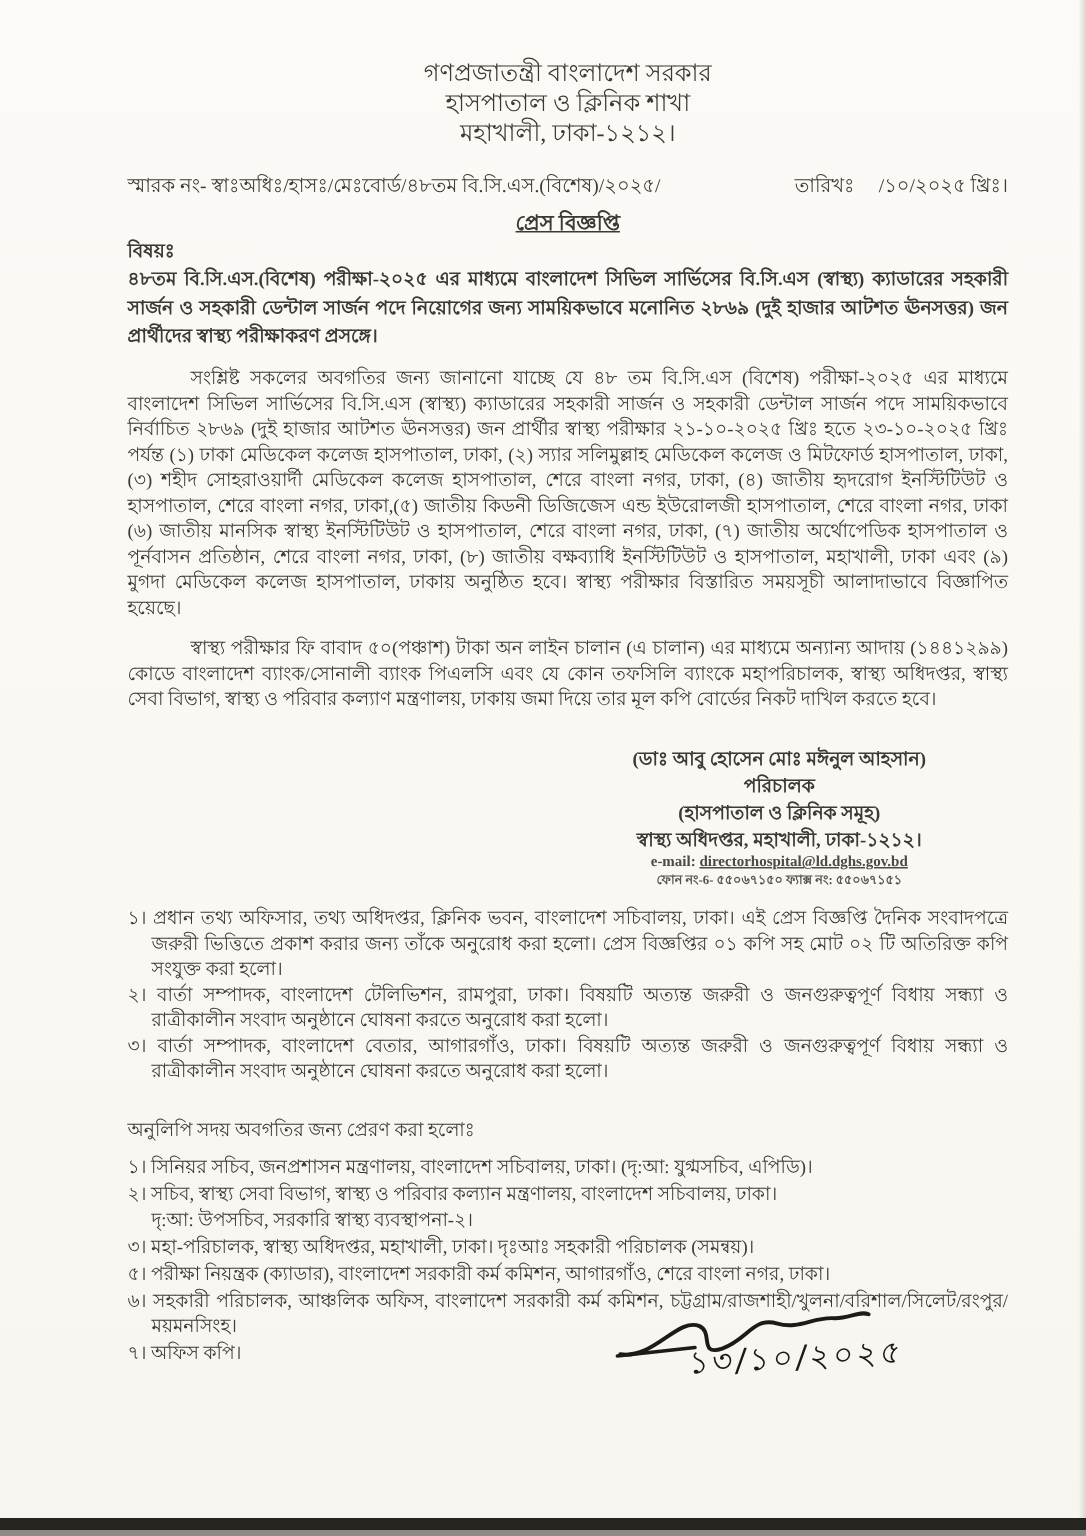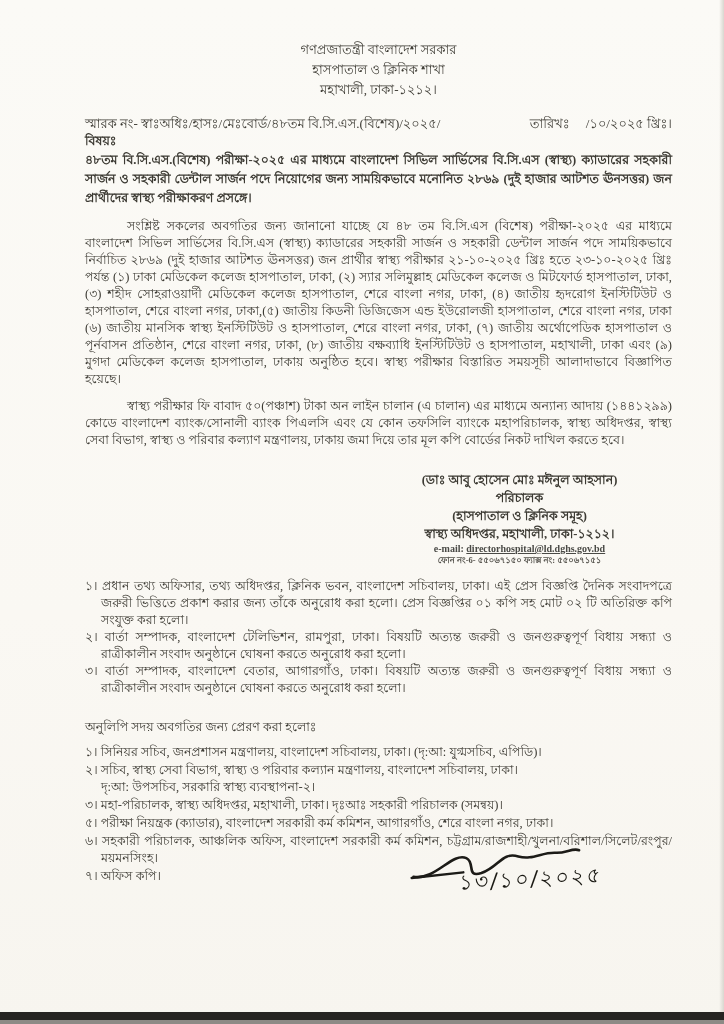--- a/index.html
+++ b/index.html
@@ -13,21 +13,21 @@
     overflow:hidden;
     box-sizing:border-box;
     padding:40px 52px 0 85px;
     font-size:12.5px;
     line-height:17px;
   }
   .edge-right{position:absolute;top:0;right:0;width:5px;height:100%;background:linear-gradient(90deg,rgba(0,0,0,0),#d9d6cf);}
   .edge-bottom{position:absolute;left:0;bottom:4px;width:100%;height:8px;background:#262522;}
   .edge-bottom-outer{position:absolute;left:0;bottom:0;width:100%;height:4px;background:#8d8b86;}
 
-  .header{ text-align:center; line-height:20px; font-size:13px; }
+  .header{ text-align:center; line-height:20px; font-size:16px; }
   .memo-row{ display:flex; justify-content:space-between; margin-top:15px; font-size:13px; }
   .memo-row .num{ max-width:72%; }
   .doc-title{ text-align:center; font-weight:bold; font-size:14px; margin-top:9px; }
   .doc-title span{ text-decoration:underline; }
 
   .subject{ display:flex; margin-top:0; font-weight:bold; line-height:19px;flex-direction:column; }
   .subject .lbl{ flex:0 0 auto; margin-right:4px; }
   .subject .txt{ text-align:justify; }
 
   .para{ margin-top:10px; text-align:justify; text-indent:42px; }
@@ -60,20 +60,23 @@
     <div>গণপ্রজাতন্ত্রী বাংলাদেশ সরকার</div>
     <div>হাসপাতাল ও ক্লিনিক শাখা</div>
     <div>মহাখালী, ঢাকা-১২১২।</div>
   </div>
 
   <div class="memo-row">
     <span class="num">স্মারক নং- স্বাঃঅধিঃ/হাসঃ/মেঃবোর্ড/৪৮তম বি.সি.এস.(বিশেষ)/২০২৫/</span>
     <span>তারিখঃ&nbsp;&nbsp;&nbsp;&nbsp;&nbsp;/১০/২০২৫ খ্রিঃ।</span>
   </div>
 
+  <div class="doc-title">
+    <span>প্রেস বিজ্ঞপ্তি</span>
+  </div>
 
   <div class="subject">
     <span class="lbl">বিষয়ঃ</span>
     <span class="txt">৪৮তম বি.সি.এস.(বিশেষ) পরীক্ষা-২০২৫ এর মাধ্যমে বাংলাদেশ সিভিল সার্ভিসের বি.সি.এস (স্বাস্থ্য) ক্যাডারের সহকারী সার্জন ও সহকারী ডেন্টাল সার্জন পদে নিয়োগের জন্য সাময়িকভাবে মনোনিত ২৮৬৯ (দুই হাজার আটশত ঊনসত্তর) জন প্রার্থীদের স্বাস্থ্য পরীক্ষাকরণ প্রসঙ্গে।</span>
   </div>
 
   <div class="para">সংশ্লিষ্ট সকলের অবগতির জন্য জানানো যাচ্ছে যে ৪৮ তম বি.সি.এস (বিশেষ) পরীক্ষা-২০২৫ এর মাধ্যমে বাংলাদেশ সিভিল সার্ভিসের বি.সি.এস (স্বাস্থ্য) ক্যাডারের সহকারী সার্জন ও সহকারী ডেন্টাল সার্জন পদে সাময়িকভাবে নির্বাচিত ২৮৬৯ (দুই হাজার আটশত ঊনসত্তর) জন প্রার্থীর স্বাস্থ্য পরীক্ষার ২১-১০-২০২৫ খ্রিঃ হতে ২৩-১০-২০২৫ খ্রিঃ পর্যন্ত (১) ঢাকা মেডিকেল কলেজ হাসপাতাল, ঢাকা, (২) স্যার সলিমুল্লাহ মেডিকেল কলেজ ও মিটফোর্ড হাসপাতাল, ঢাকা, (৩) শহীদ সোহরাওয়ার্দী মেডিকেল কলেজ হাসপাতাল, শেরে বাংলা নগর, ঢাকা, (৪) জাতীয় হৃদরোগ ইনস্টিটিউট ও হাসপাতাল, শেরে বাংলা নগর, ঢাকা,(৫) জাতীয় কিডনী ডিজিজেস এন্ড ইউরোলজী হাসপাতাল, শেরে বাংলা নগর, ঢাকা (৬) জাতীয় মানসিক স্বাস্থ্য ইনস্টিটিউট ও হাসপাতাল, শেরে বাংলা নগর, ঢাকা, (৭) জাতীয় অর্থোপেডিক হাসপাতাল ও পূর্নবাসন প্রতিষ্ঠান, শেরে বাংলা নগর, ঢাকা, (৮) জাতীয় বক্ষব্যাধি ইনস্টিটিউট ও হাসপাতাল, মহাখালী, ঢাকা এবং (৯) মুগদা মেডিকেল কলেজ হাসপাতাল, ঢাকায় অনুষ্ঠিত হবে। স্বাস্থ্য পরীক্ষার বিস্তারিত সময়সূচী আলাদাভাবে বিজ্ঞাপিত হয়েছে।</div>
 
   <div class="para">স্বাস্থ্য পরীক্ষার ফি বাবাদ ৫০(পঞ্চাশ) টাকা অন লাইন চালান (এ চালান) এর মাধ্যমে অন্যান্য আদায় (১৪৪১২৯৯) কোডে বাংলাদেশ ব্যাংক/সোনালী ব্যাংক পিএলসি এবং যে কোন তফসিলি ব্যাংকে মহাপরিচালক, স্বাস্থ্য অধিদপ্তর, স্বাস্থ্য সেবা বিভাগ, স্বাস্থ্য ও পরিবার কল্যাণ মন্ত্রণালয়, ঢাকায় জমা দিয়ে তার মূল কপি বোর্ডের নিকট দাখিল করতে হবে।</div>
 

